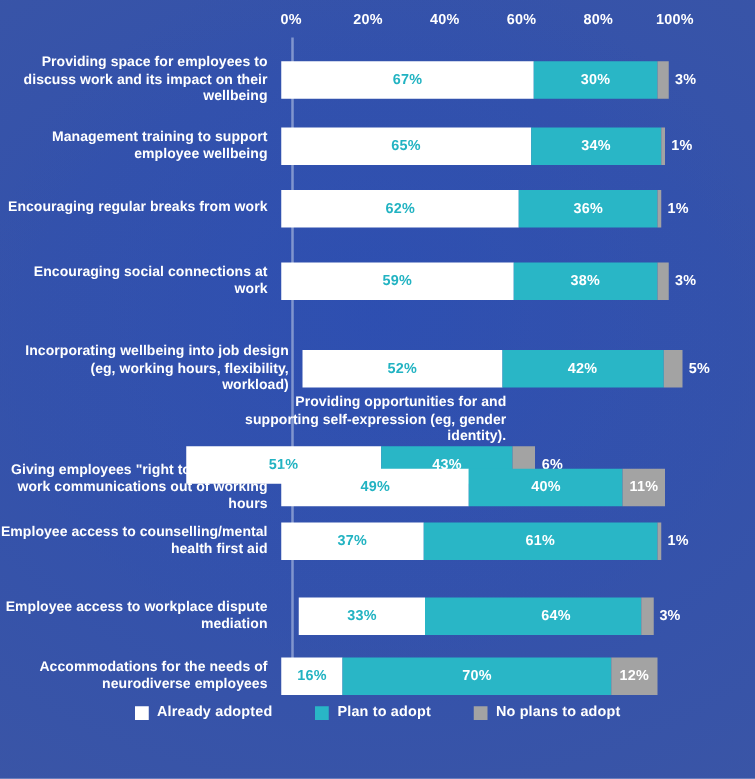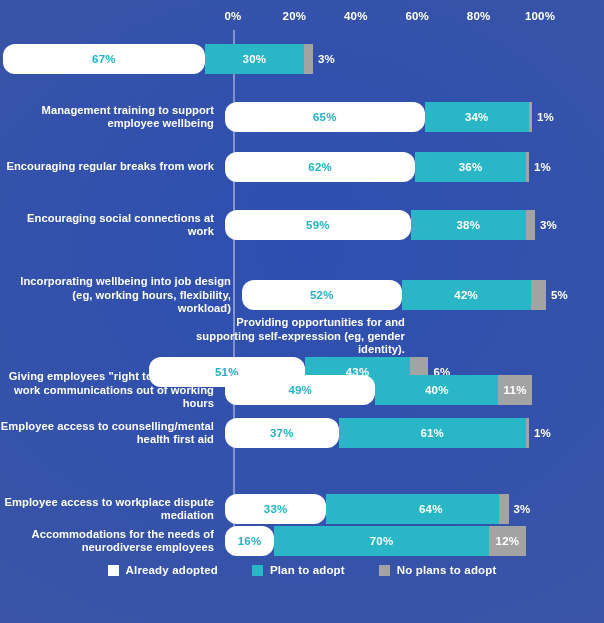--- a/index.html
+++ b/index.html
@@ -89,21 +89,21 @@
   }
   .seg {
     position: relative;
     display: flex;
     align-items: center;
     justify-content: center;
     height: 30px;
     overflow: visible;
     box-sizing: border-box;
   }
-  .seg.adopted { background: #ffffff; border-radius: 12px; }
+  .seg.adopted { background: #ffffff; }
   .seg.plan { background: #29b6c6; }
   .seg.noplans { background: #a3a3a3; }
 
   .seg-val {
     font-size: 11.5px;
     font-weight: bold;
     letter-spacing: 0.2px;
     white-space: nowrap;
   }
   .seg.adopted .seg-val { color: #22b3c2; }
@@ -155,20 +155,21 @@
       <div class="tick-label" style="left: 355.8px;">40%</div>
       <div class="tick-label" style="left: 417.2px;">60%</div>
       <div class="tick-label" style="left: 478.6px;">80%</div>
       <div class="tick-label" style="left: 540px;">100%</div>
     </div>
 
   <div class="axis-line"></div>
 
   <div class="rows" id="rows" style="position: absolute; height: 530px;">
       <div class="row" style="position: absolute; top: 14px; left: 0px;">
+        <div class="row-label">Providing space for employees to discuss work and its impact on their wellbeing</div>
         <div class="bar-area">
           <div class="seg adopted" style="width: 205.69px;">
             <span class="seg-val">67%</span>
           </div>
           <div class="seg plan" style="width: 101px;">
             <span class="seg-val">30%</span>
           </div>
           <div class="seg noplans" style="width: 9.21px;">
             <span class="seg-val outside">3%</span>
           </div>
@@ -265,21 +266,21 @@
             <span class="seg-val">37%</span>
           </div>
           <div class="seg plan" style="width: 187.27px;">
             <span class="seg-val">61%</span>
           </div>
           <div class="seg noplans" style="width: 3.07px;">
             <span class="seg-val outside">1%</span>
           </div>
         </div>
       </div>
-      <div class="row" style="position: absolute; top: 464px; left: 0px;">
+      <div class="row" style="position: absolute; top: 448px; left: 0px; gap: 14px;">
         <div class="row-label">Employee access to workplace dispute mediation</div>
         <div class="bar-area">
           <div class="seg adopted" style="width: 101.31px;">
             <span class="seg-val">33%</span>
           </div>
           <div class="seg plan" style="width: 173px; padding-left: 36px;">
             <span class="seg-val">64%</span>
           </div>
           <div class="seg noplans" style="width: 9.21px;">
             <span class="seg-val outside">3%</span>

